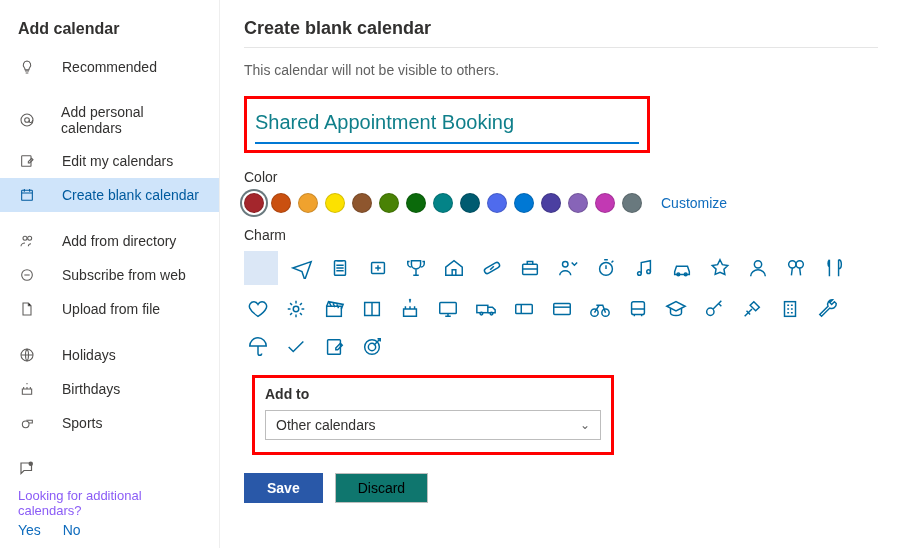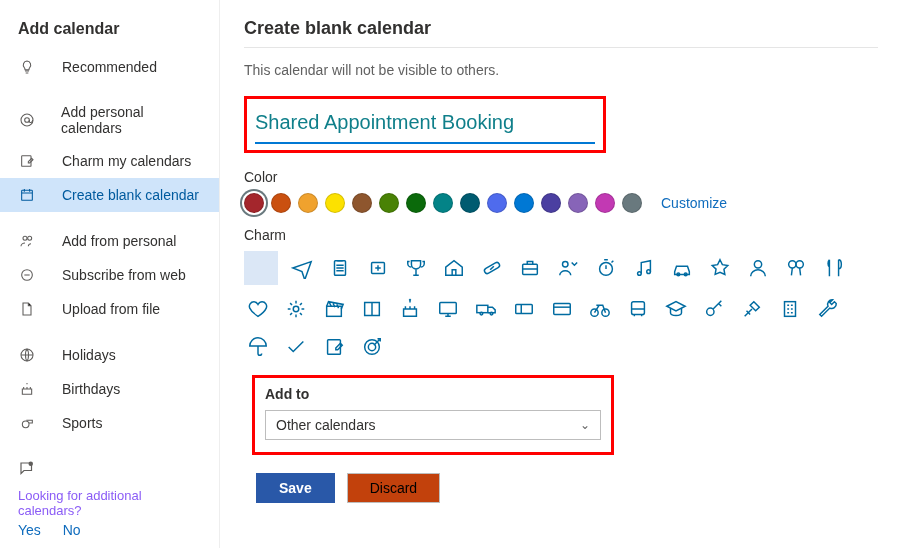--- a/index.html
+++ b/index.html
@@ -62,22 +62,22 @@
 .charm { width: 28px; height: 28px; display: inline-flex; align-items: center; justify-content: center; color: #006ba1; cursor: pointer; font-size: 18px; }
 .charm.none { width: 34px; height: 34px; background: #dbe7f6; }
 .charm svg { width: 22px; height: 22px; stroke: var(--light-blue); fill: none; stroke-width: 1.6; }
 
 .hl-box2 { border: 3px solid var(--red-hl); padding: 8px 10px 12px; margin-bottom: 18px; width: 362px; margin-left: 8px; }
 .hl-box2 .section-label { font-weight: 700; margin-top: 0; }
 .select-wrap { position: relative; }
 .select-fake { border: 1px solid #bdbdbd; padding: 6px 10px; display: flex; justify-content: space-between; align-items: center; cursor: pointer; }
 .chev { font-size: 12px; color: #666; }
 
-.actions { display: flex; gap: 12px; margin-left: 12px; }
-.btn { padding: 6px 22px; font-size: 14px; cursor: pointer; border: 1px solid #bdbdbd; background: #c2410c; }
+.actions { display: flex; gap: 12px; }
+.btn { padding: 6px 22px; font-size: 14px; cursor: pointer; border: 1px solid #bdbdbd; background: #0f766e; }
 .btn.primary { background: #2958a8; color: #fff; border-color: #2958a8; font-weight: 600; }
 </style>
 </head>
 <body>
 
 <div class="app">
   <aside class="sidebar">
     <div class="sidebar-title">Add calendar</div>
     <div id="sidebar-items">
         <div class="side-item">
@@ -99,40 +99,40 @@
           </span>
           <span>Add personal calendars</span>
         </div>
         <div class="side-item">
           <span class="ico">
             <svg viewBox="0 0 24 24" width="16" height="16">
               <rect x="4" y="4" width="14" height="16" rx="1" fill="none" stroke="currentColor" stroke-width="1.6"></rect>
               <path fill="none" stroke="currentColor" stroke-width="1.6" d="M14 13l5-5 2 2-5 5h-2z"></path>
             </svg>
           </span>
-          <span>Charm my calendars</span>
+          <span>Edit my calendars</span>
         </div>
         <div class="side-item active">
           <span class="ico">
             <svg viewBox="0 0 24 24" width="16" height="16">
               <rect x="4" y="5" width="16" height="15" rx="1" fill="none" stroke="currentColor" stroke-width="1.6"></rect>
               <path stroke="currentColor" stroke-width="1.6" d="M4 9h16M8 3v4M16 3v4"></path>
             </svg>
           </span>
           <span>Create blank calendar</span>
         </div>
         <div class="side-sep"></div>
         <div class="side-item">
           <span class="ico">
             <svg viewBox="0 0 24 24" width="16" height="16">
               <circle cx="9" cy="8" r="3" fill="none" stroke="currentColor" stroke-width="1.6"></circle>
               <path fill="none" stroke="currentColor" stroke-width="1.6" d="M3 20c0-3 3-5 6-5M16 11a3 3 0 1 0 0-6 3 3 0 0 0 0 6zM14 20c0-2 2-4 4-4"></path>
             </svg>
           </span>
-          <span>Add from personal</span>
+          <span>Add from directory</span>
         </div>
         <div class="side-item">
           <span class="ico">
             <svg viewBox="0 0 24 24" width="16" height="16">
               <circle cx="12" cy="12" r="8" fill="none" stroke="currentColor" stroke-width="1.6"></circle>
               <path stroke="currentColor" stroke-width="1.6" d="M8 12h8"></path>
             </svg>
           </span>
           <span>Subscribe from web</span>
         </div>
@@ -186,21 +186,21 @@
     <div class="extra-links">
       <span class="lnk">Yes</span>
       <span class="lnk">No</span>
     </div>
   </aside>
 
   <main class="main">
     <div class="main-title">Create blank calendar</div>
     <div class="info">This calendar will not be visible to others.</div>
 
-    <div class="hl-box" style="width: 362px;">
+    <div class="hl-box" style="width: 406px;">
       <input class="name-input" type="text" value="Shared Appointment Booking" style="">
     </div>
 
     <div class="section-label">Color</div>
     <div class="swatches" id="swatches">
         <span class="swatch selected" style="background: rgb(164, 38, 44);"></span>
         <span class="swatch" style="background: rgb(202, 80, 16);"></span>
         <span class="swatch" style="background: rgb(240, 162, 46);"></span>
         <span class="swatch" style="background: rgb(252, 225, 0);"></span>
         <span class="swatch" style="background: rgb(142, 86, 46);"></span>

